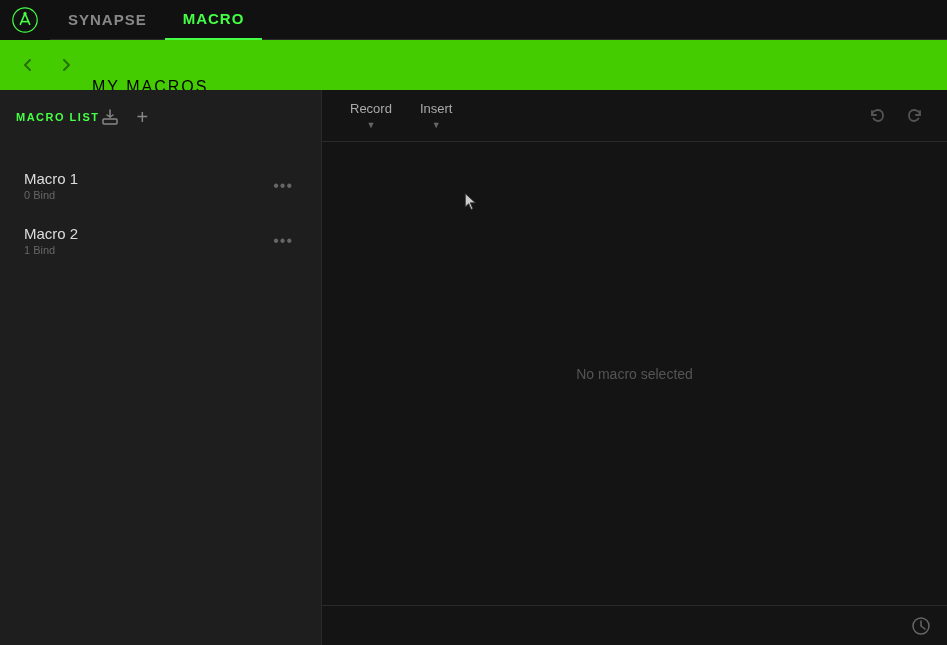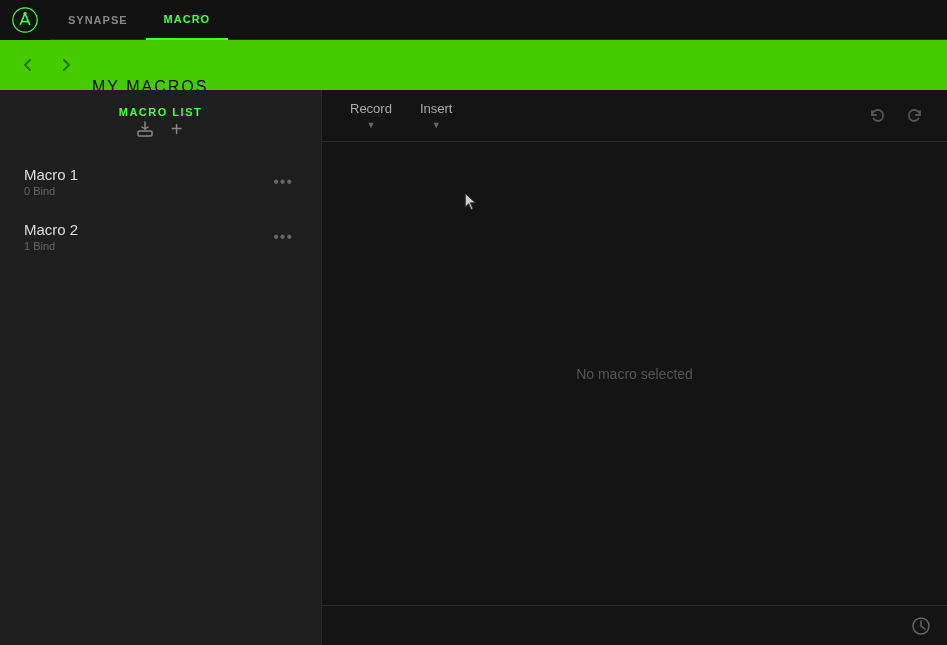--- a/index.html
+++ b/index.html
@@ -30,21 +30,21 @@
     }
     .nav-logo svg {
       width: 26px;
       height: 26px;
     }
     .nav-item {
       padding: 0 18px;
       height: 40px;
       display: flex;
       align-items: center;
-      font-size: 11px;
+      font-size: 15px;
       font-weight: 700;
       letter-spacing: 1px;
       color: #888;
       cursor: pointer;
       text-transform: uppercase;
     }
     .nav-item.active {
       color: #44ff44;
       border-bottom: 2px solid #44ff44;
     }
@@ -90,22 +90,21 @@
       background: #1e1e1e;
       border-right: 1px solid #2a2a2a;
       display: flex;
       flex-direction: column;
       padding: 16px;
     }
     .macro-list-header {
       display: flex;
       align-items: center;
       justify-content: flex-start;
-      margin-bottom: 16px;
-      flex-direction: column;
+      margin-bottom: 32px;
     }
     .macro-list-title {
       font-size: 11px;
       font-weight: 700;
       color: #44ff44;
       letter-spacing: 1.5px;
       text-transform: uppercase;
     }
     .macro-list-actions {
       display: flex;

